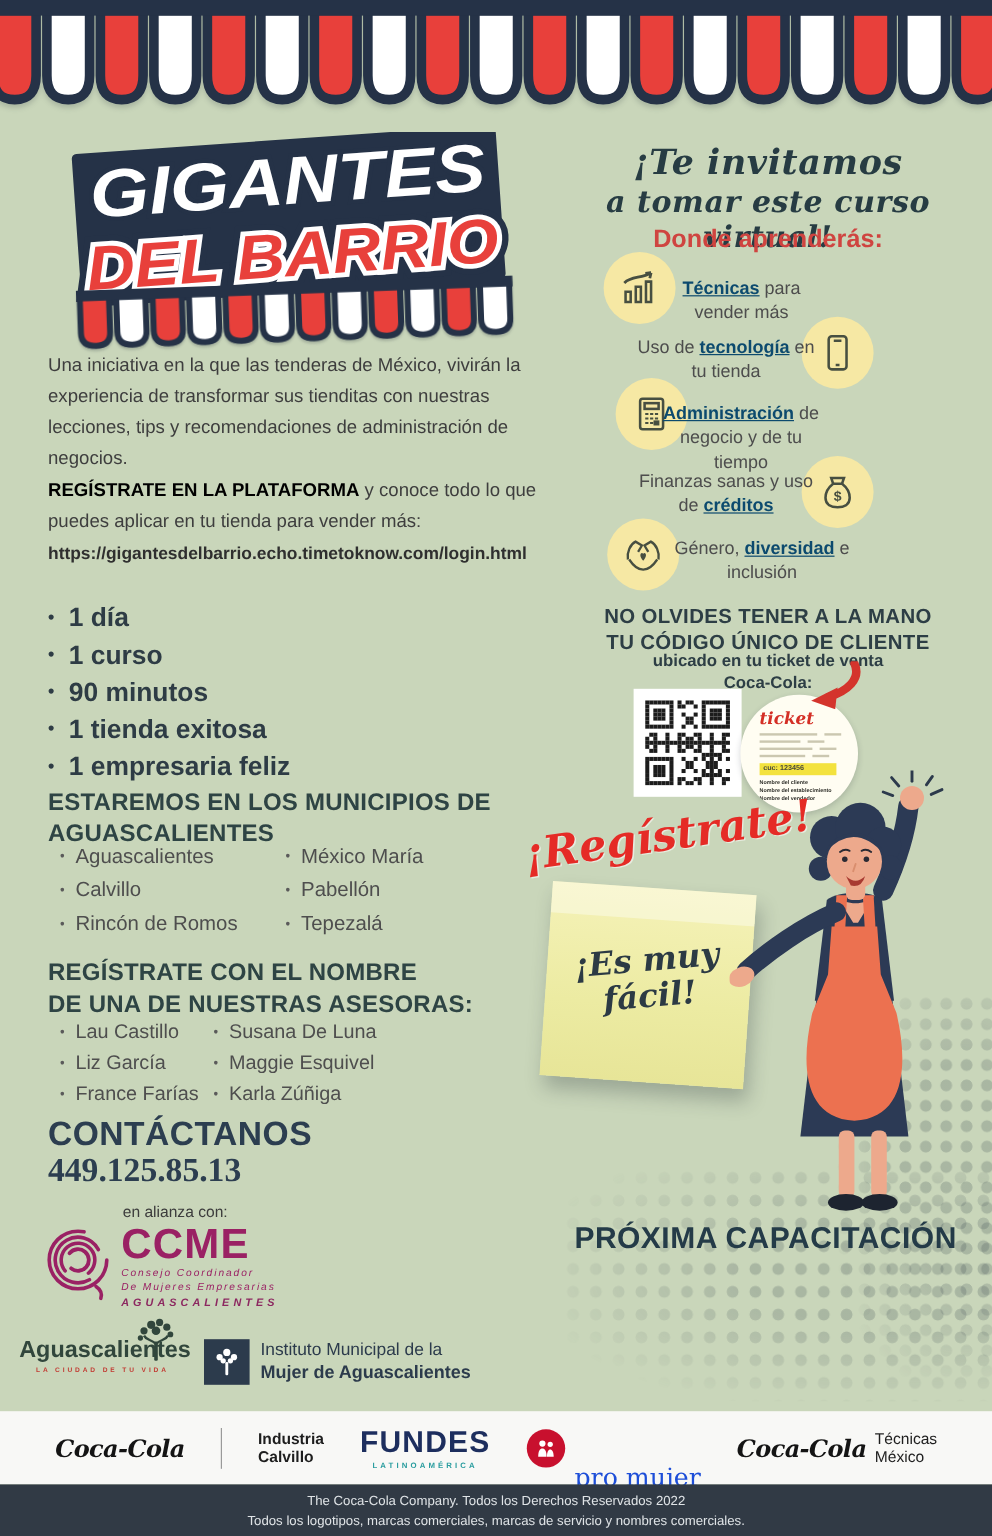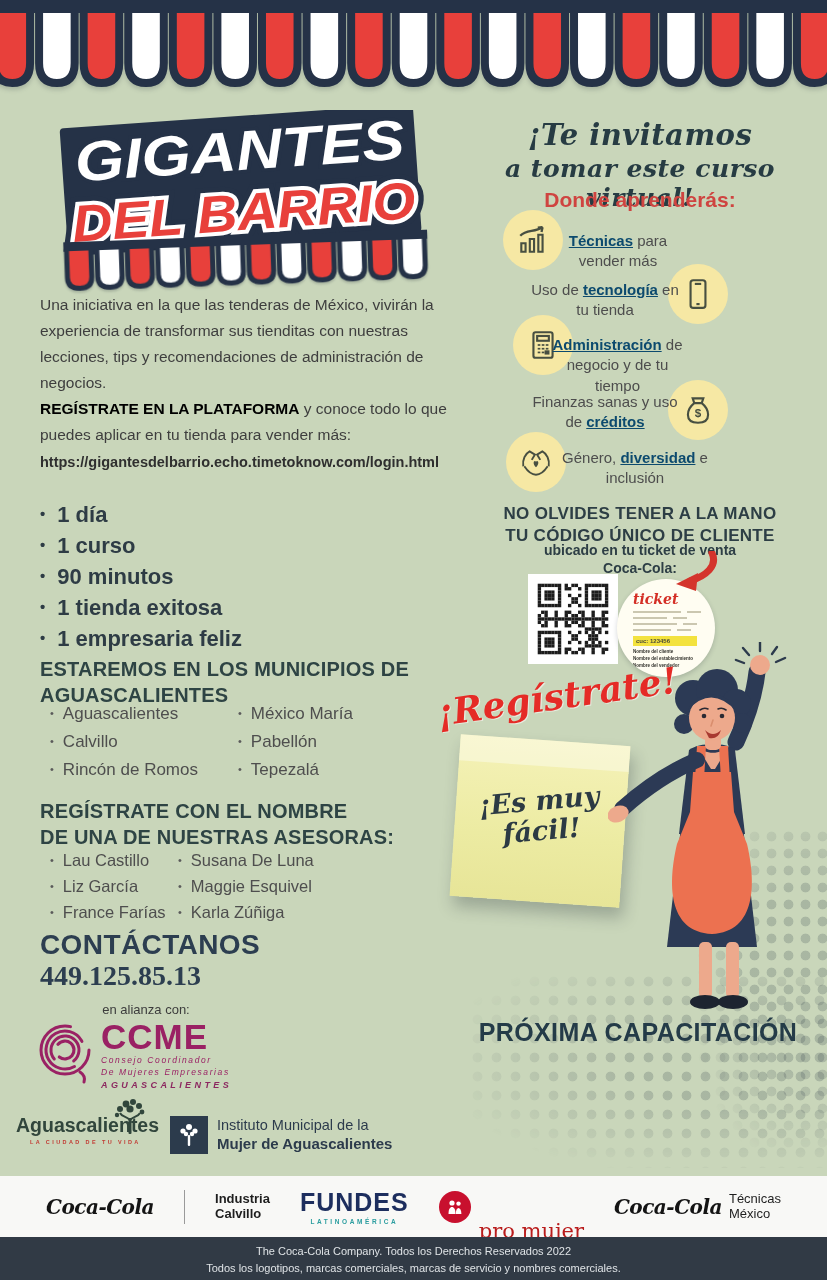--- a/index.html
+++ b/index.html
@@ -106,21 +106,21 @@
   .partners{left:0;top:1176px;width:827px;height:61px;background:#f8f8f6;display:flex;align-items:center;justify-content:center;gap:30px;z-index:5;}
   .cc-script{font-family:"DejaVu Serif",serif;font-style:italic;font-weight:bold;font-size:20px;color:#141414;letter-spacing:-.5px;}
   .pdivider{width:1px;height:34px;background:#9a9a9a;}
   .ptwoline{font-size:13px;font-weight:bold;color:#1e1e1e;line-height:1.1;}
   .fundes{text-align:center;}
   .fundes-main{font-weight:bold;font-size:25px;color:#1d2e5e;letter-spacing:1px;}
   .fundes-sub{font-size:6.5px;font-weight:bold;color:#2a9d9f;letter-spacing:2.6px;margin-top:1px;}
   .promujer{display:flex;align-items:center;gap:8px;}
   .pm-circle{width:32px;height:32px;border-radius:50%;background:#c8102e;display:flex;align-items:center;justify-content:center;}
   .pm-circle svg{width:20px;height:16px;}
-  .pm-text{font-family:"DejaVu Serif",serif;font-size:21px;color:#b91c1c;margin-top:48px;}
+  .pm-text{font-family:"DejaVu Serif",serif;font-size:21px;color:#1d4ed8;margin-top:48px;}
   .footer{left:0;top:1237px;width:827px;height:43px;background:#313a45;color:#dfe3e6;text-align:center;font-size:11px;line-height:1.5;padding-top:6px;box-sizing:border-box;z-index:5;}
 </style>
 </head>
 <body>
 
 <div class="poster">
 
   <svg id="awning-top" viewBox="0 0 847 88">
       <path d="M 4.5,9 L 4.5,63 Q 4.5,83 22.289473684210527,83 Q 40.078947368421055,83 40.078947368421055,63 L 40.078947368421055,9 Z" fill="#e8403b" stroke="#253247" stroke-width="8" stroke-linejoin="round"></path>
       <path d="M 49.078947368421055,9 L 49.078947368421055,63 Q 49.078947368421055,83 66.86842105263159,83 Q 84.65789473684211,83 84.65789473684211,63 L 84.65789473684211,9 Z" fill="#ffffff" stroke="#253247" stroke-width="8" stroke-linejoin="round"></path>

